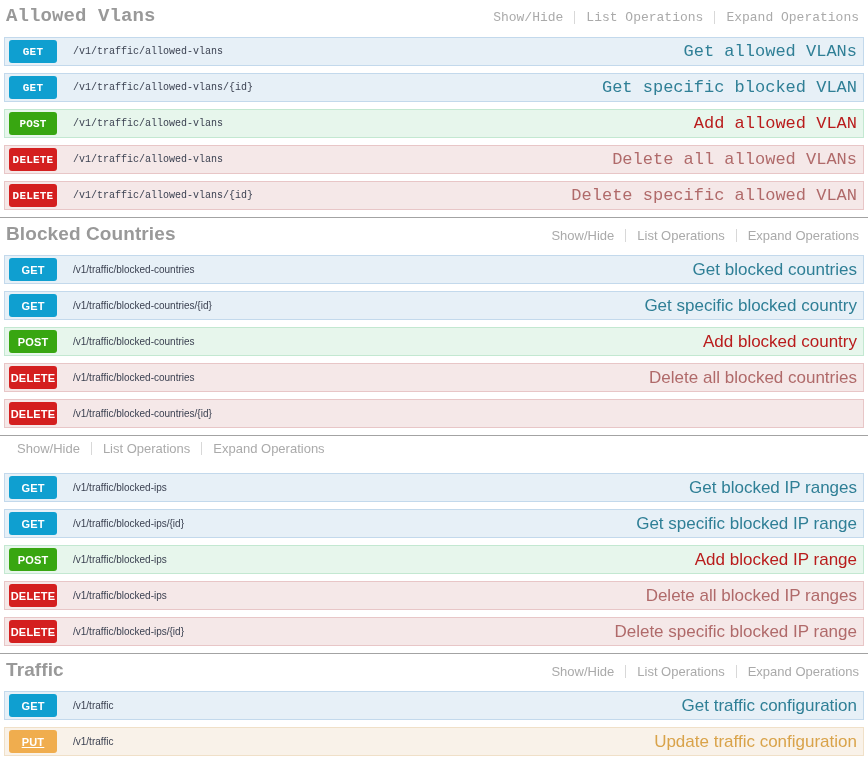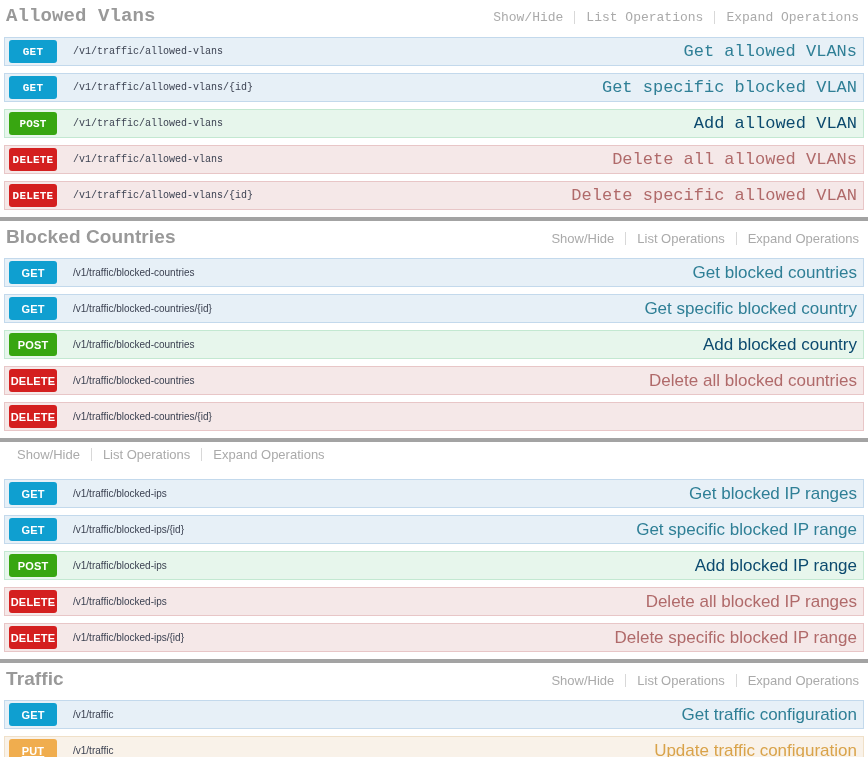--- a/index.html
+++ b/index.html
@@ -14,21 +14,21 @@
     font-family: "Liberation Sans", sans-serif;
     -webkit-font-smoothing: antialiased;
   }
 
   .api-root {
     width: 868px;
   }
 
   
   .resource {
-    border-top: 4px solid #a3a3a3;
+    border-top: 1px solid #a3a3a3;
   }
   .resource.first {
     border-top: none;
     font-family: Liberation Mono, monospace;
   }
 
   .resource-heading {
     display: flex;
     align-items: baseline;
     justify-content: space-between;
@@ -128,21 +128,21 @@
   }
   .op.get .method { background: #0f9fd0; }
   .op.get .summary { color: #2f7f96; }
 
   
   .op.post {
     background: #e7f6ec;
     border-color: #c3e8d1;
   }
   .op.post .method { background: #38a611; }
-  .op.post .summary { color: #0c4a6e; }
+  .op.post .summary { color: #b91c1c; }
 
   
   .op.delete {
     background: #f5e8e8;
     border-color: #e8c6c7;
   }
   .op.delete .method { background: #d41f1f; }
   .op.delete .summary { color: #b06a6a; }
 
   

